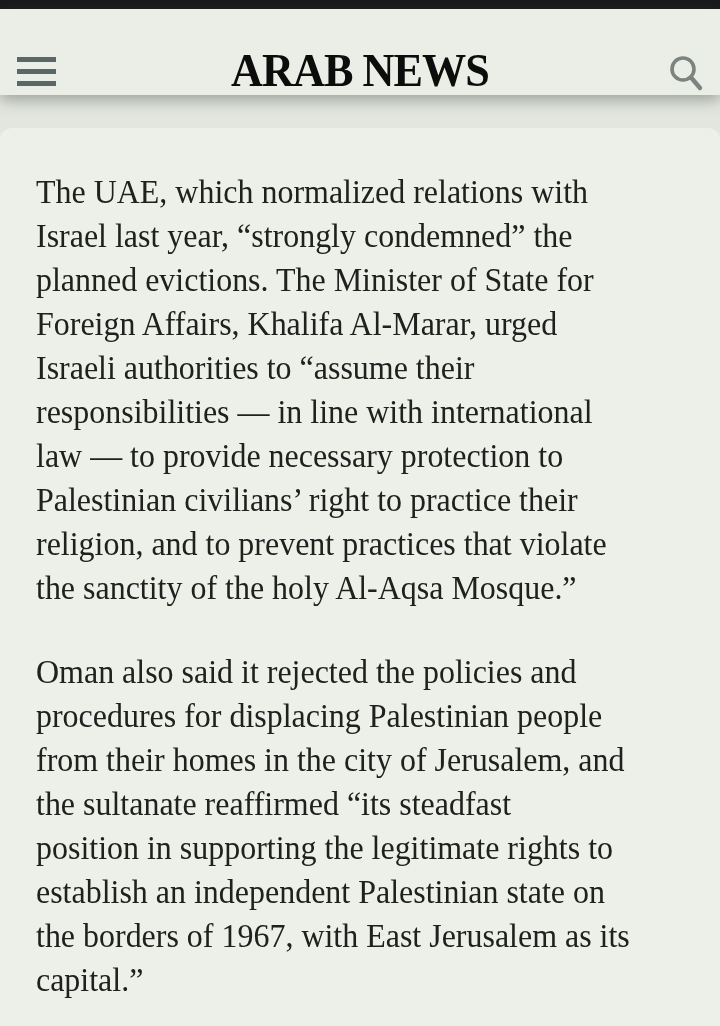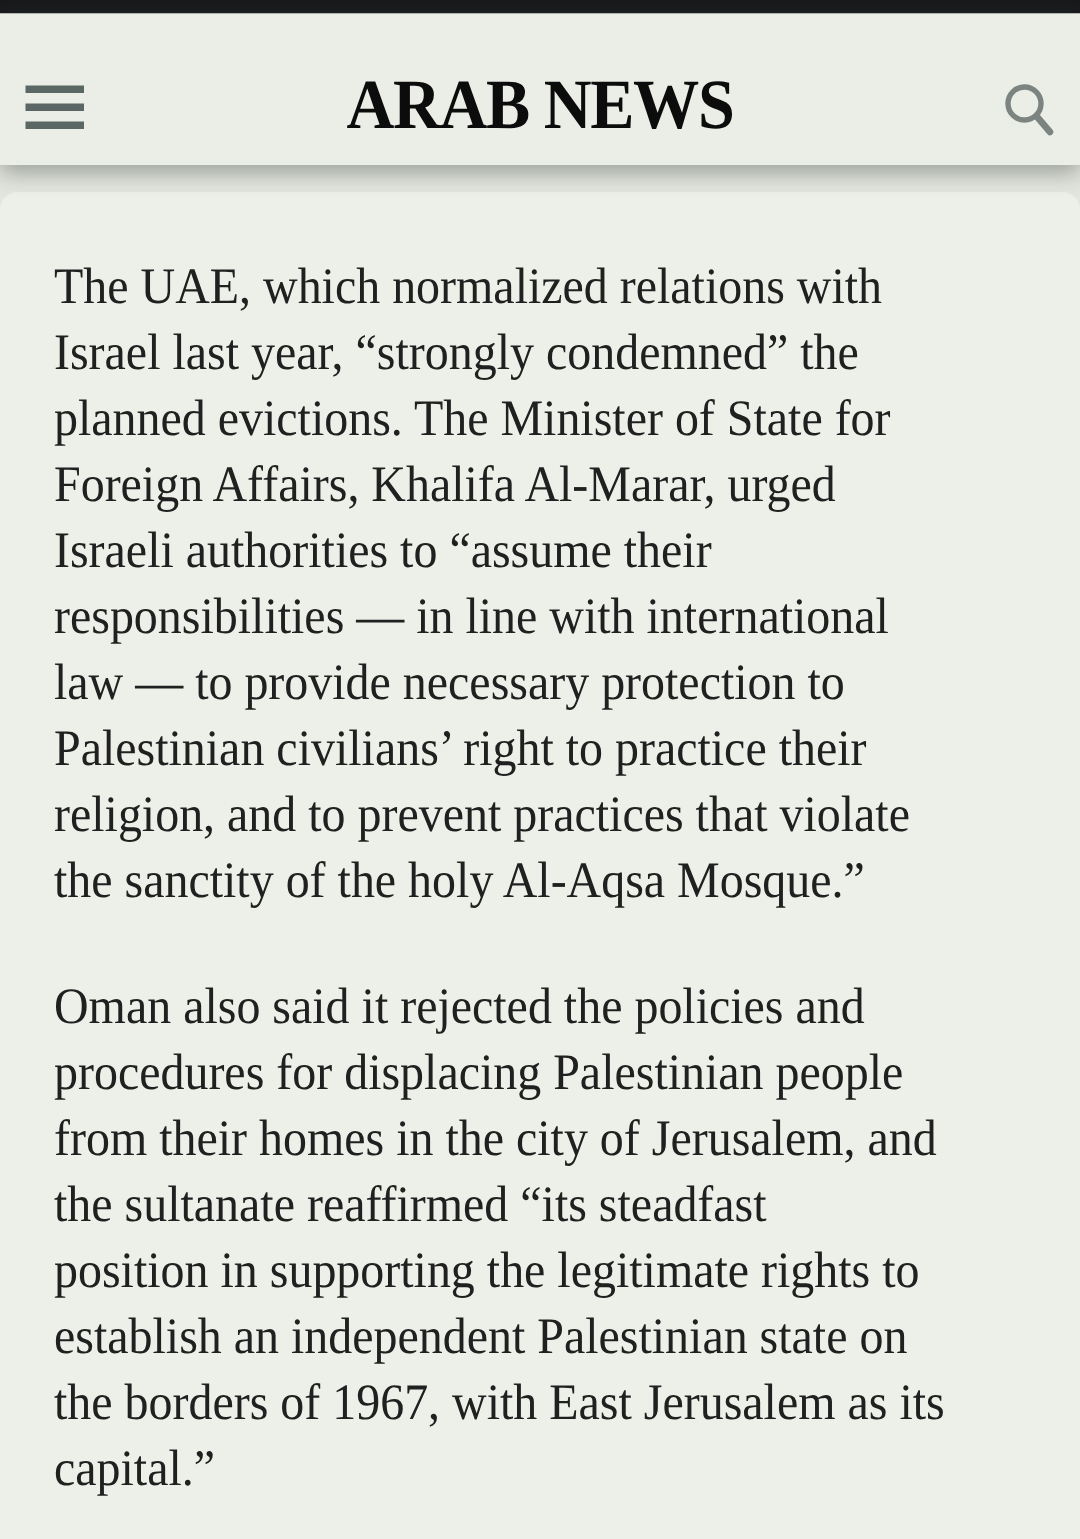--- a/index.html
+++ b/index.html
@@ -15,21 +15,21 @@
   
   .topbar {
     height: 9px;
     background: #17191b;
     width: 100%;
   }
 
   
   .header {
     position: relative;
-    height: 101px;
+    height: 86px;
     background: #ebeee6;
     box-shadow: 0 5px 14px rgba(70, 80, 70, 0.45);
     z-index: 2;
   }
 
   .menu-btn {
     position: absolute;
     left: 17px;
     top: 47px;
     width: 39px;

